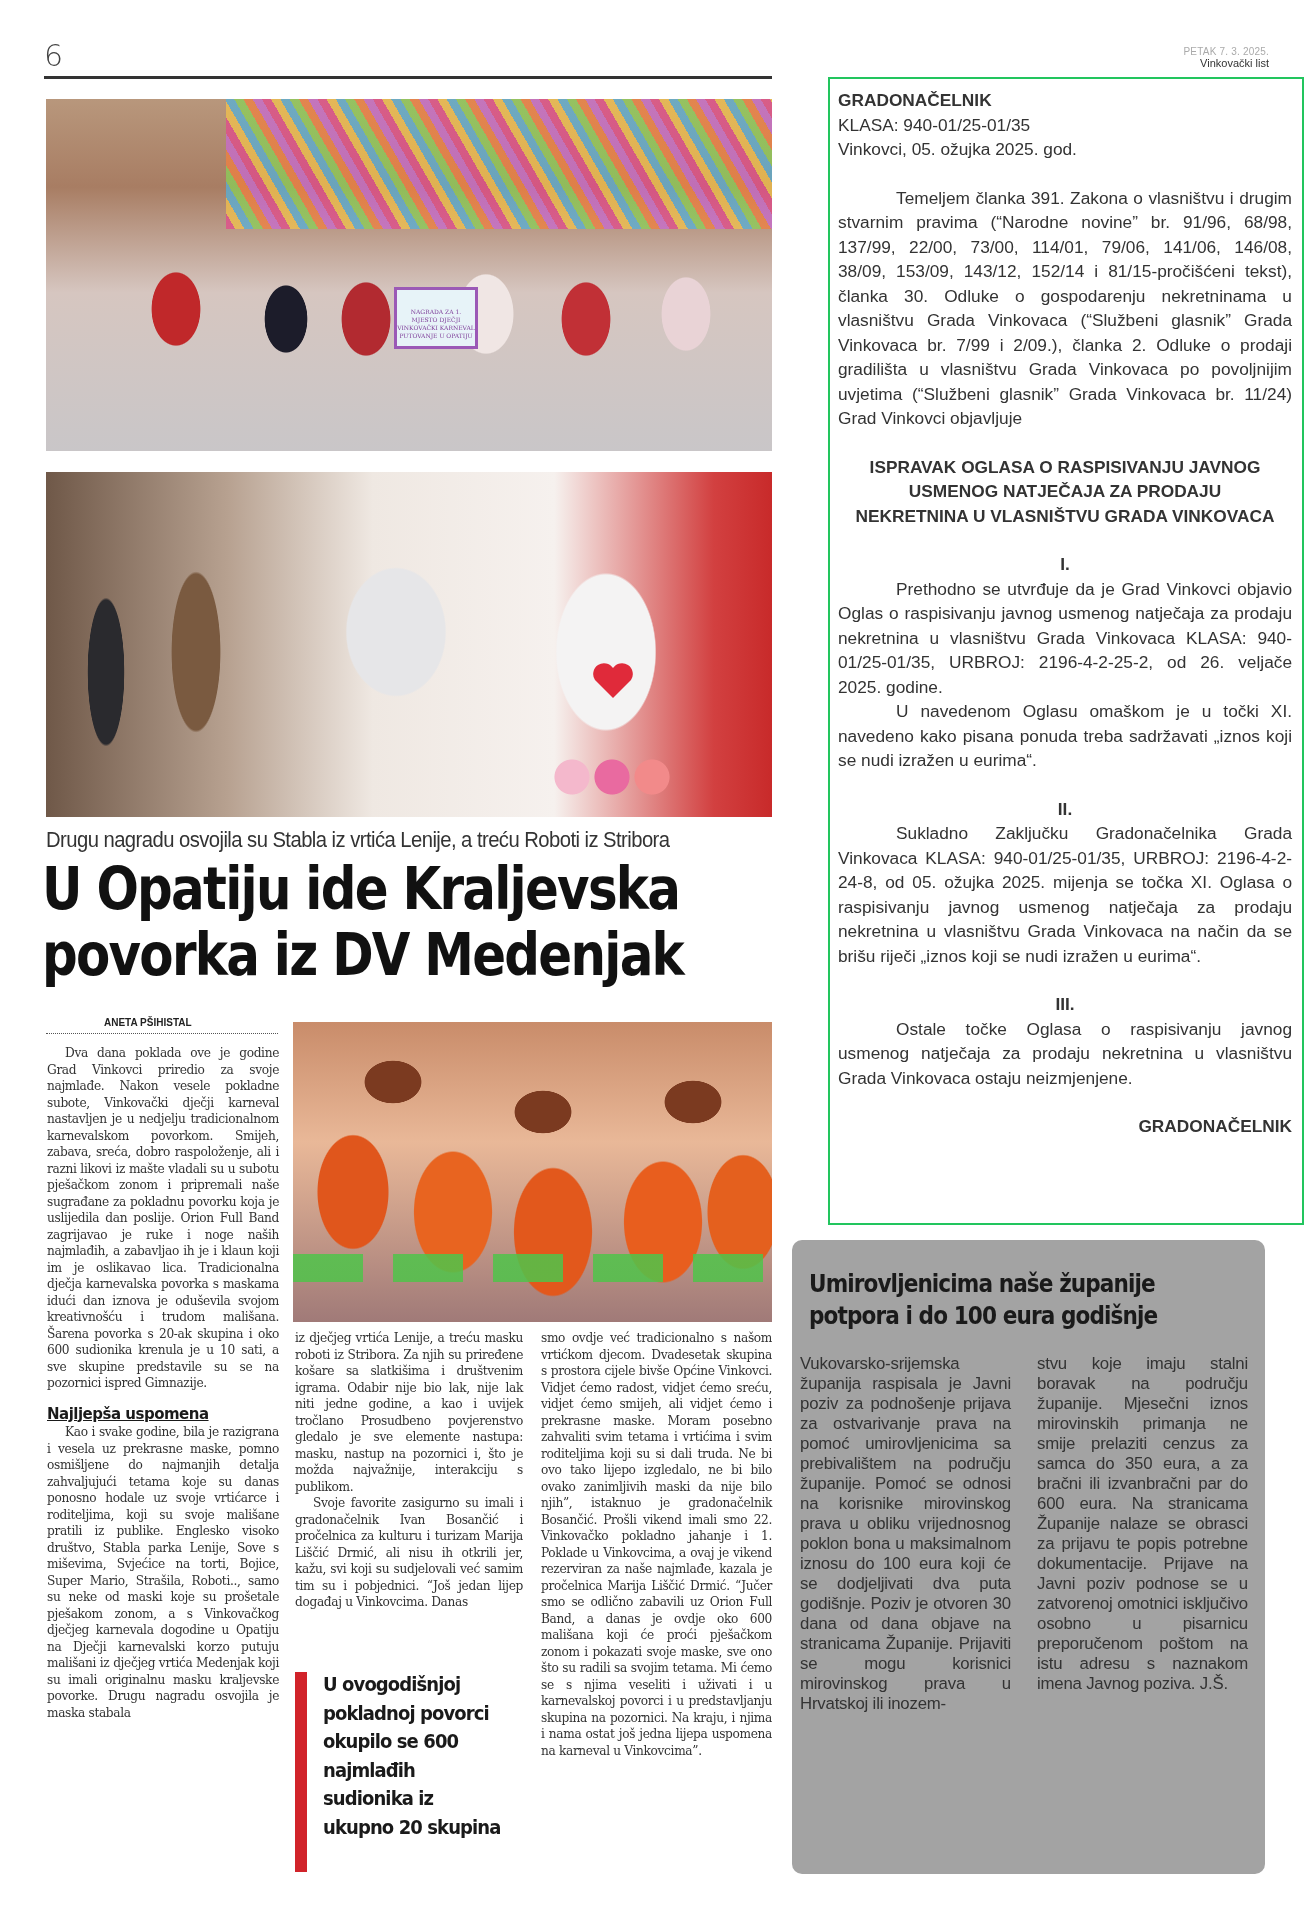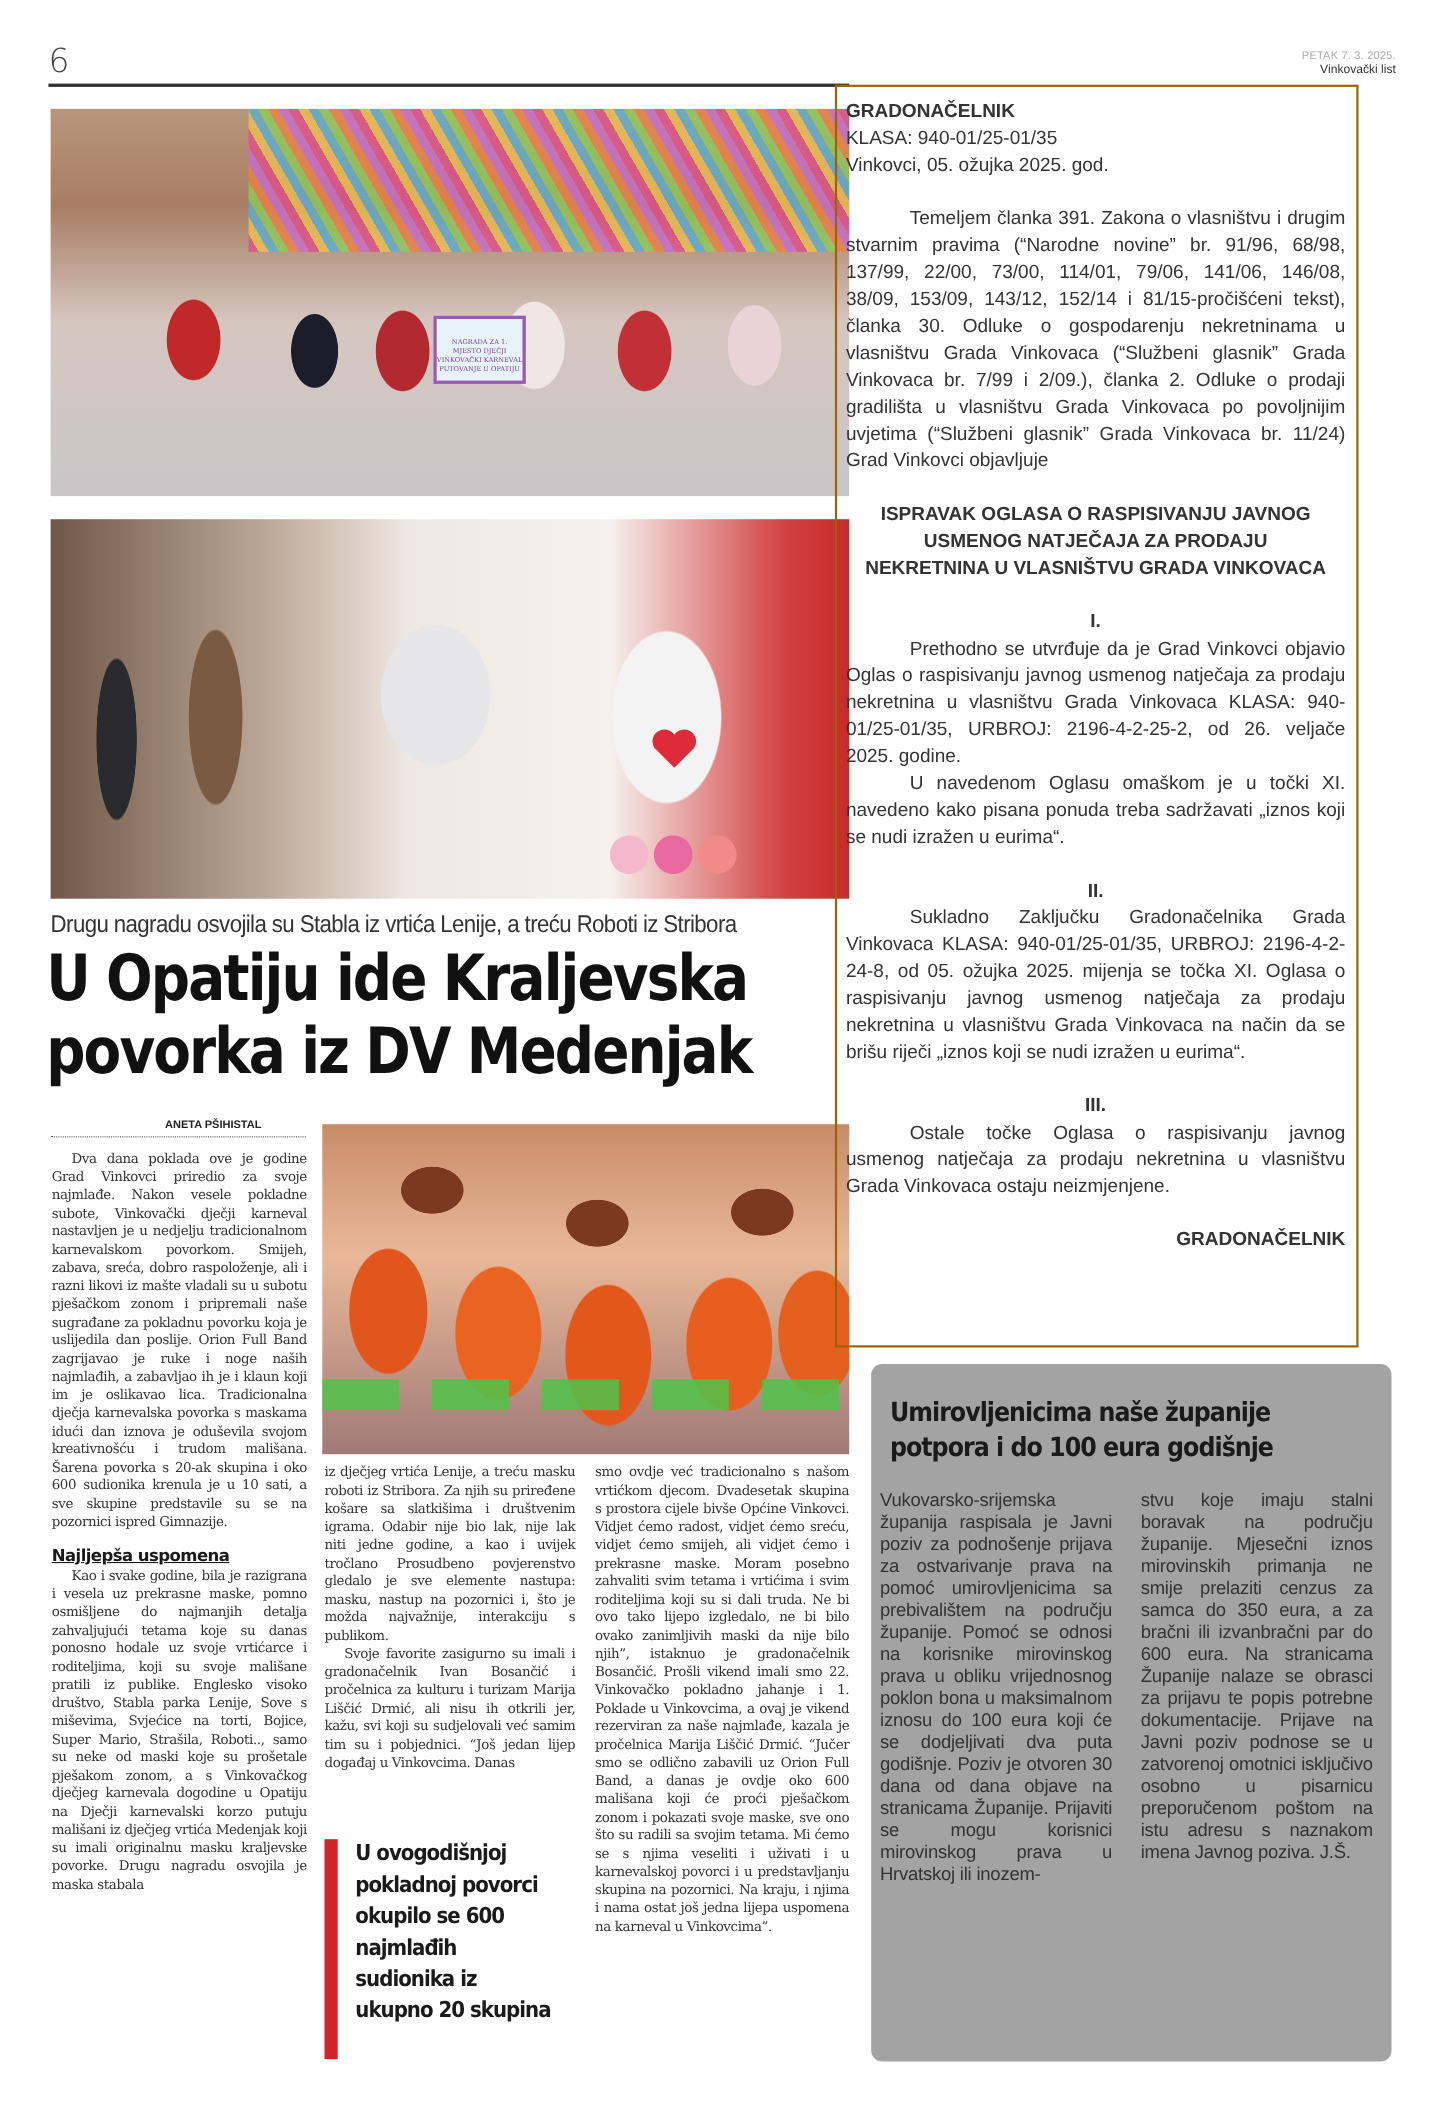--- a/index.html
+++ b/index.html
@@ -55,37 +55,37 @@
       radial-gradient(ellipse 40px 30px at 100px 60px, #7b3a20 70%, transparent 72%),
       radial-gradient(ellipse 40px 30px at 250px 90px, #7b3a20 70%, transparent 72%),
       radial-gradient(ellipse 40px 30px at 400px 80px, #7b3a20 70%, transparent 72%),
       linear-gradient(180deg, #c98c6a 0%, #e9b898 40%, #a07a78 100%);
   }
   .photo3 .grass { position: absolute; left: 0; bottom: 40px; width: 100%; height: 28px; background: repeating-linear-gradient(90deg, #4fc44a 0 70px, transparent 70px 100px); opacity: .85; }
 
   
   .kicker { position: absolute; left: 46px; top: 827px; width: 726px; font-family: "Liberation Sans", sans-serif; font-size: 22px; color: #333; letter-spacing: -0.6px; transform: scaleX(0.92); transform-origin: left; white-space: nowrap; }
   .headline { position: absolute; left: 42px; top: 856px; width: 740px; font-family: "DejaVu Sans", sans-serif; font-weight: 900; font-size: 58px; line-height: 66px; color: #111; letter-spacing: -2px; transform: scaleX(0.86); transform-origin: left; white-space: nowrap; }
-  .byline { position: absolute; left: 104px; top: 1017px; font-family: "Liberation Sans", sans-serif; font-weight: bold; font-size: 10px; color: #222; margin-left: 46px; }
+  .byline { position: absolute; left: 104px; top: 1017px; font-family: "Liberation Sans", sans-serif; font-weight: bold; font-size: 10px; color: #222; }
   .byline-rule { position: absolute; left: 46px; top: 1033px; width: 232px; border-top: 1px dotted #555; }
 
   
   .col { position: absolute; font-family: "DejaVu Serif", serif; font-size: 12.2px; line-height: 16.5px; color: #333; text-align: justify; hyphens: auto; letter-spacing: -0.35px; }
   .col p { text-indent: 18px; }
   .col1 { left: 47px; top: 1045px; width: 232px; }
   .col2 { left: 295px; top: 1330px; width: 228px; }
   .col3 { left: 541px; top: 1330px; width: 231px; }
   .subhead { font-family: "DejaVu Sans", sans-serif; font-weight: bold; font-size: 15px; text-decoration: underline; text-align: left; color: #1a1a1a; margin: 14px 0 2px; letter-spacing: -0.5px; }
 
   .pullquote { position: absolute; left: 295px; top: 1672px; width: 228px; height: 200px; }
   .pq-bar { position: absolute; left: 0; top: 0; width: 12px; height: 200px; background: #d1232a; }
   .pq-text { position: absolute; left: 28px; top: -2px; width: 200px; font-family: "DejaVu Sans", sans-serif; font-weight: bold; font-size: 20px; line-height: 28.5px; color: #1a1a1a; letter-spacing: -1px; transform: scaleX(0.9); transform-origin: left; }
 
   
-  .notice { position: absolute; left: 759px; top: 77px; width: 476px; height: 1148px; border: 2px solid #a16207; padding: 9px 10px 0 8px; font-family: "Liberation Sans", sans-serif; font-size: 17.3px; line-height: 24.5px; color: #333; }
+  .notice { position: absolute; left: 828px; top: 77px; width: 476px; height: 1148px; border: 2px solid #22c55e; padding: 9px 10px 0 8px; font-family: "Liberation Sans", sans-serif; font-size: 17.3px; line-height: 24.5px; color: #333; }
   .notice .n-title { font-weight: bold; }
   .notice .urbroj { text-decoration: underline; }
   .notice .just { text-align: justify; }
   .notice .indent { text-indent: 58px; }
   .notice .center-bold { text-align: center; font-weight: bold; }
   .notice .right-bold { text-align: right; font-weight: bold; }
   .gap { height: 24px; }
 
   
   .pension { position: absolute; left: 792px; top: 1240px; width: 473px; height: 634px; background: #a3a3a3; border-radius: 10px; }

